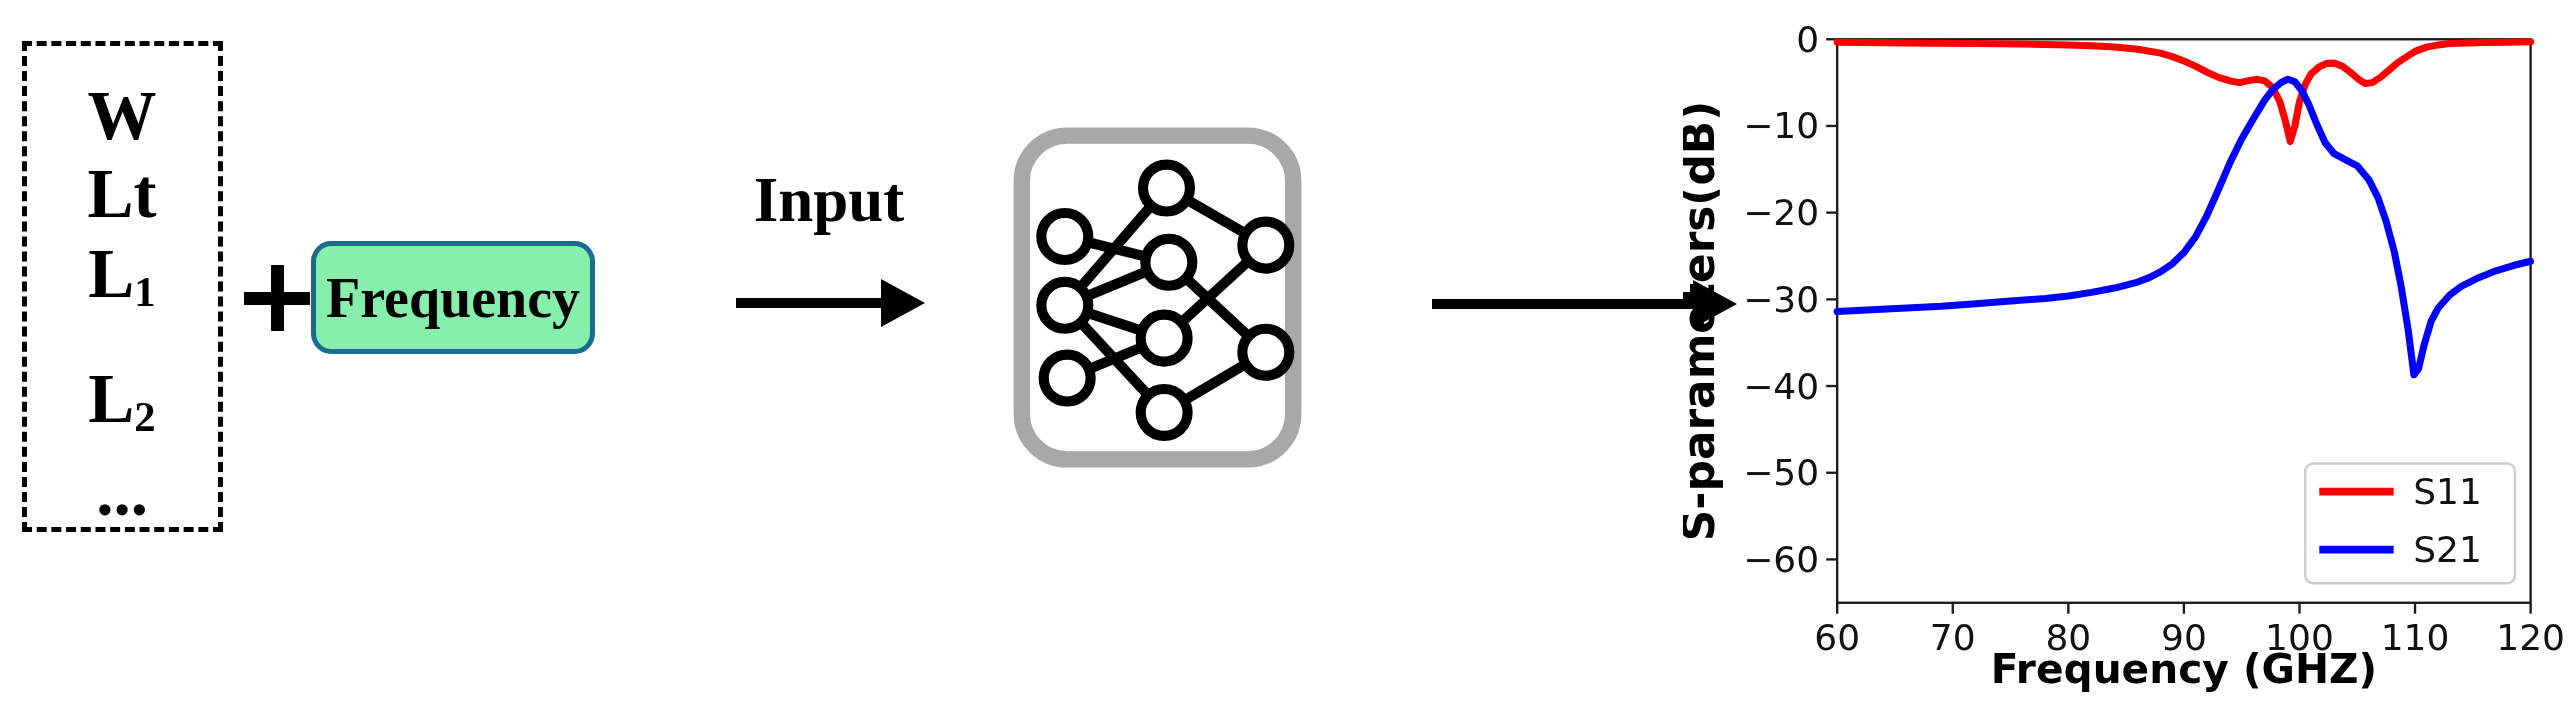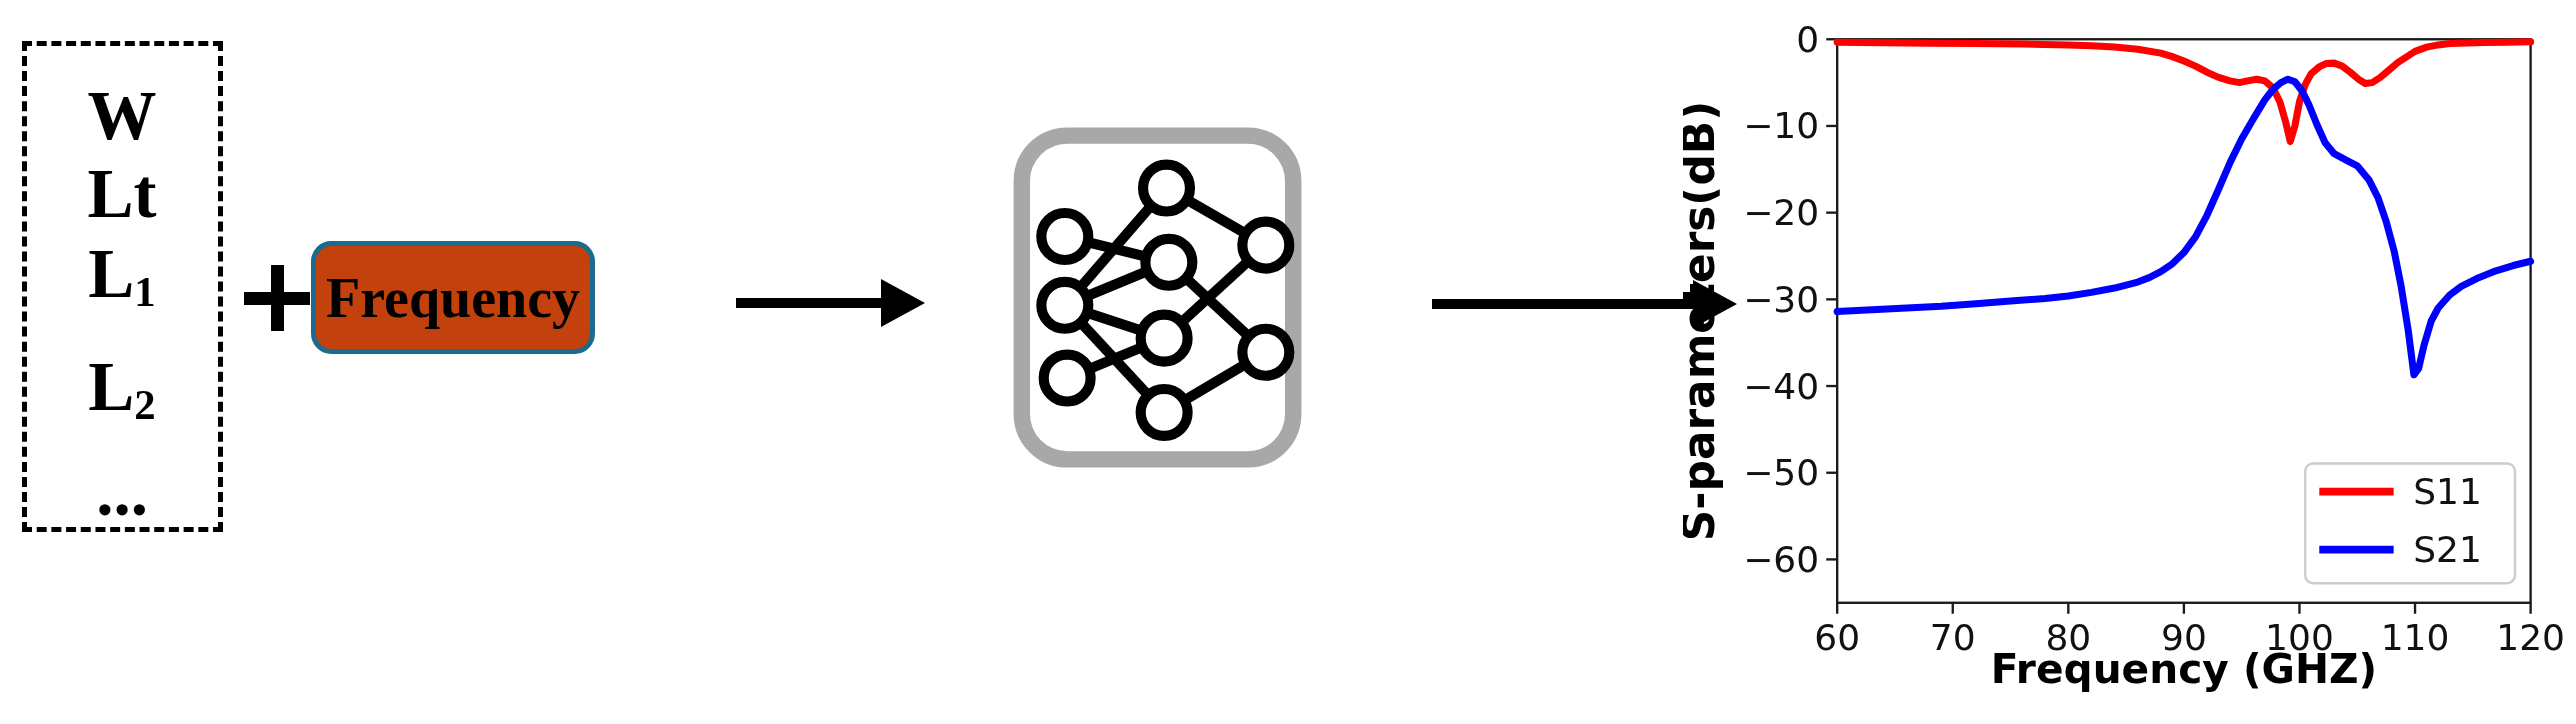--- a/index.html
+++ b/index.html
@@ -14,21 +14,21 @@
               font-family:"Liberation Serif", serif;}
   .param-item sub{font-size:0.62em;vertical-align:-0.22em;font-weight:bold;}
 
   
   .plus{position:absolute;left:244px;top:265px;width:66px;height:66px;}
   .plus .h{position:absolute;left:0;top:27px;width:66px;height:12.5px;background:#000;}
   .plus .v{position:absolute;left:27px;top:0;width:12.5px;height:66px;background:#000;}
 
   
   .freq-box{position:absolute;left:311px;top:241px;width:284px;height:113px;
-            box-sizing:border-box;background:#c2410c;border:5.5px solid #1b6b8f;
+            box-sizing:border-box;background:#86efac;border:5.5px solid #1b6b8f;
             border-radius:20.4px;display:flex;align-items:center;justify-content:center;
             font-weight:bold;font-size:56px;color:#000;}
 
   
   .arrow-shaft{position:absolute;height:10.2px;background:#000;}
   .arrow-head{position:absolute;width:0;height:0;border-top:24px solid transparent;
               border-bottom:24px solid transparent;border-left:44px solid #000;}
 
   .flow-label{position:absolute;width:250px;text-align:center;font-weight:bold;
               font-size:63px;color:#000;font-family:"Liberation Serif", serif;}
@@ -43,34 +43,35 @@
 </head>
 <body>
 
 <div id="canvas">
 
   <div class="param-box">
     <div id="param-items">
         <div class="param-item" style="top: 33px;"><span>W</span></div>
         <div class="param-item" style="top: 111px;"><span>Lt</span></div>
         <div class="param-item" style="top: 191px;"><span>L</span><sub>1</sub></div>
-        <div class="param-item" style="top: 304px; text-align: center;"><span>L</span><sub>2</sub></div>
+        <div class="param-item" style="top: 316px; text-align: center;"><span>L</span><sub>2</sub></div>
         <div class="param-item" style="top: 409px;"><span>...</span></div>
       </div>
   </div>
 
   <div class="plus">
     <div class="h"></div>
     <div class="v"></div>
   </div>
 
   <div class="freq-box">
     <span>Frequency</span>
   </div>
 
+  <div class="flow-label" style="left:704px;top:164px;">Input</div>
   <div class="arrow-shaft" style="left:736px;top:298px;width:146px;"></div>
   <div class="arrow-head" style="left:881px;top:279px;"></div>
 
   <svg class="abs-svg" style="left:1013px;top:127px;" width="289" height="341" viewBox="0 0 369 436">
     <rect x="11" y="11" width="347" height="414" rx="58" fill="#ffffff" stroke="#a8a8a8" stroke-width="21"></rect>
     <g stroke="#000" stroke-width="13">
       <line x1="66" y1="140" x2="199" y2="173"></line>
       <line x1="66" y1="228" x2="196" y2="78"></line>
       <line x1="66" y1="228" x2="199" y2="173"></line>
       <line x1="66" y1="228" x2="193" y2="270"></line>

